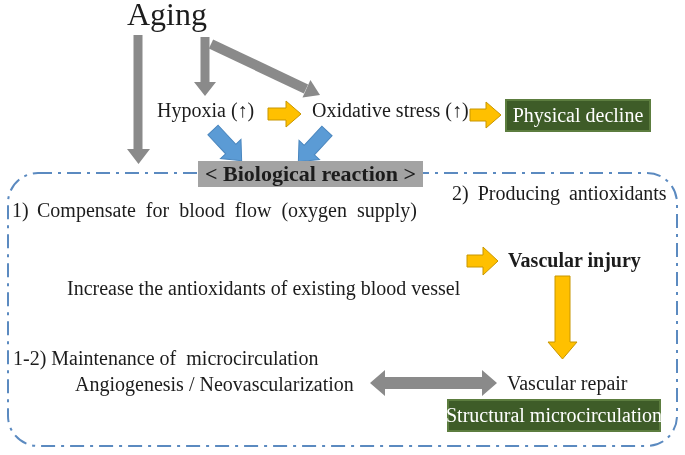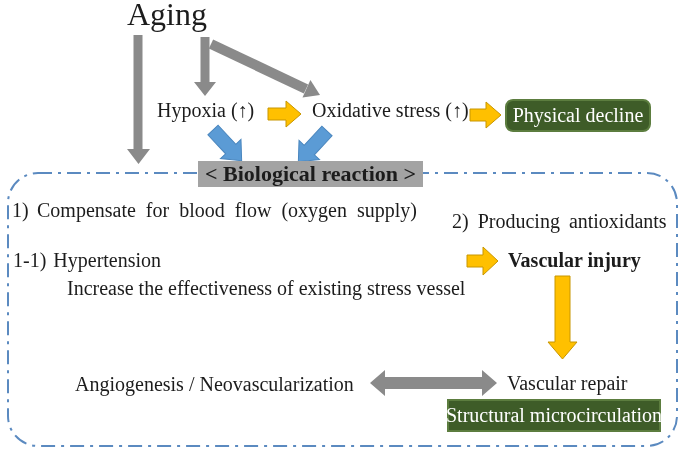--- a/index.html
+++ b/index.html
@@ -55,35 +55,35 @@
 
     <polygon class="gray" points="370,383 385,370 385,377 482,377 482,370 497,383 482,396 482,389 385,389 385,396" fill="#8A8A8A"></polygon>
   </svg>
 
   <div class="txt title" style="left:127px;top:-3px;">Aging</div>
 
   <div class="txt" style="left:157px;top:99px;">Hypoxia (↑)</div>
 
   <div class="txt" style="left:312px;top:99px;">Oxidative stress (↑)</div>
 
-  <div class="greenbox" style="left:505px;top:99px;width:146px;height:33px;border-radius:8px;">
+  <div class="greenbox" style="left:505px;top:99px;width:146px;height:33px;">
     <span>Physical decline</span>
   </div>
 
   <div class="txt bio" style="left:198px;top:161px;">&lt; Biological reaction &gt;</div>
 
   <div class="txt" style="left:12px;top:199px;">1)</div>
   <div class="txt ws5" style="left:37px;top:199px;">Compensate for blood flow (oxygen supply)</div>
-  <div class="txt ws4" style="left:452px;top:210px;">2) Producing antioxidants</div>
+  <div class="txt ws4" style="left:452px;top:182px;">2) Producing antioxidants</div>
 
-  <div class="txt ws2" style="left:13px;top:249px;">1-1) Hypertension</div>
-  <div class="txt" style="left:67px;top:277px;">Increase the effectiveness of existing stress vessel</div>
+  <div class="txt" style="left:67px;top:277px;">Increase the antioxidants of existing blood vessel</div>
 
   <div class="txt" style="left:508px;top:249px;font-weight:bold;">Vascular injury</div>
 
+  <div class="txt" style="left:13px;top:347px;">1-2) Maintenance of  microcirculation</div>
   <div class="txt" style="left:75px;top:373px;">Angiogenesis / Neovascularization</div>
 
   <div class="txt" style="left:507px;top:372px;">Vascular repair</div>
 
   <div class="greenbox" style="left:447px;top:399px;width:214px;height:33px;">
     <span>Structural microcirculation</span>
   </div>
 
 </div>
 

